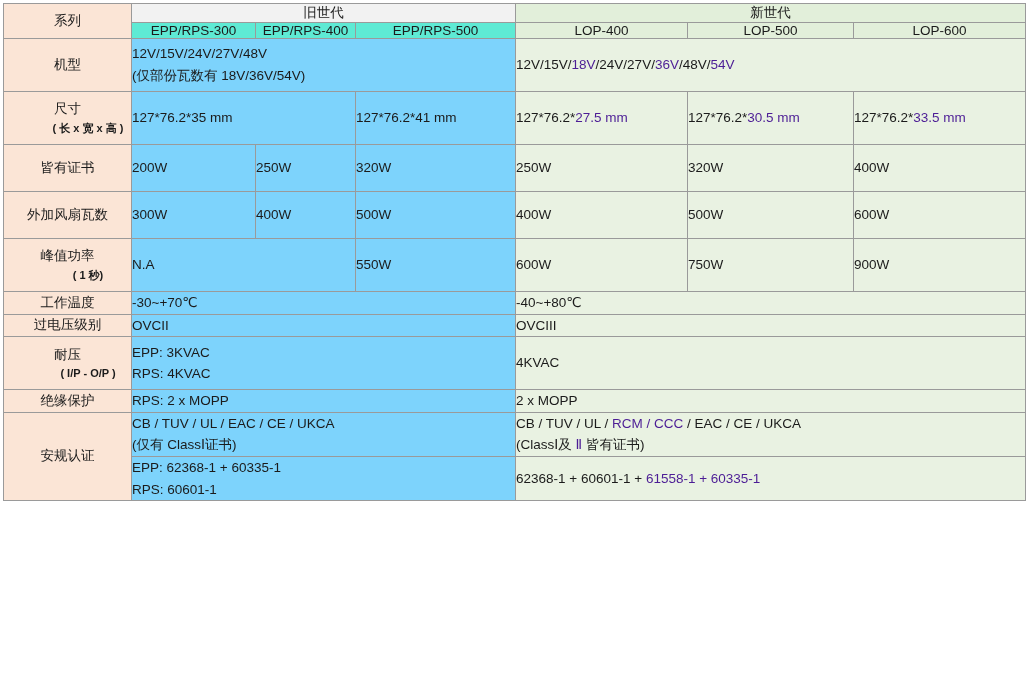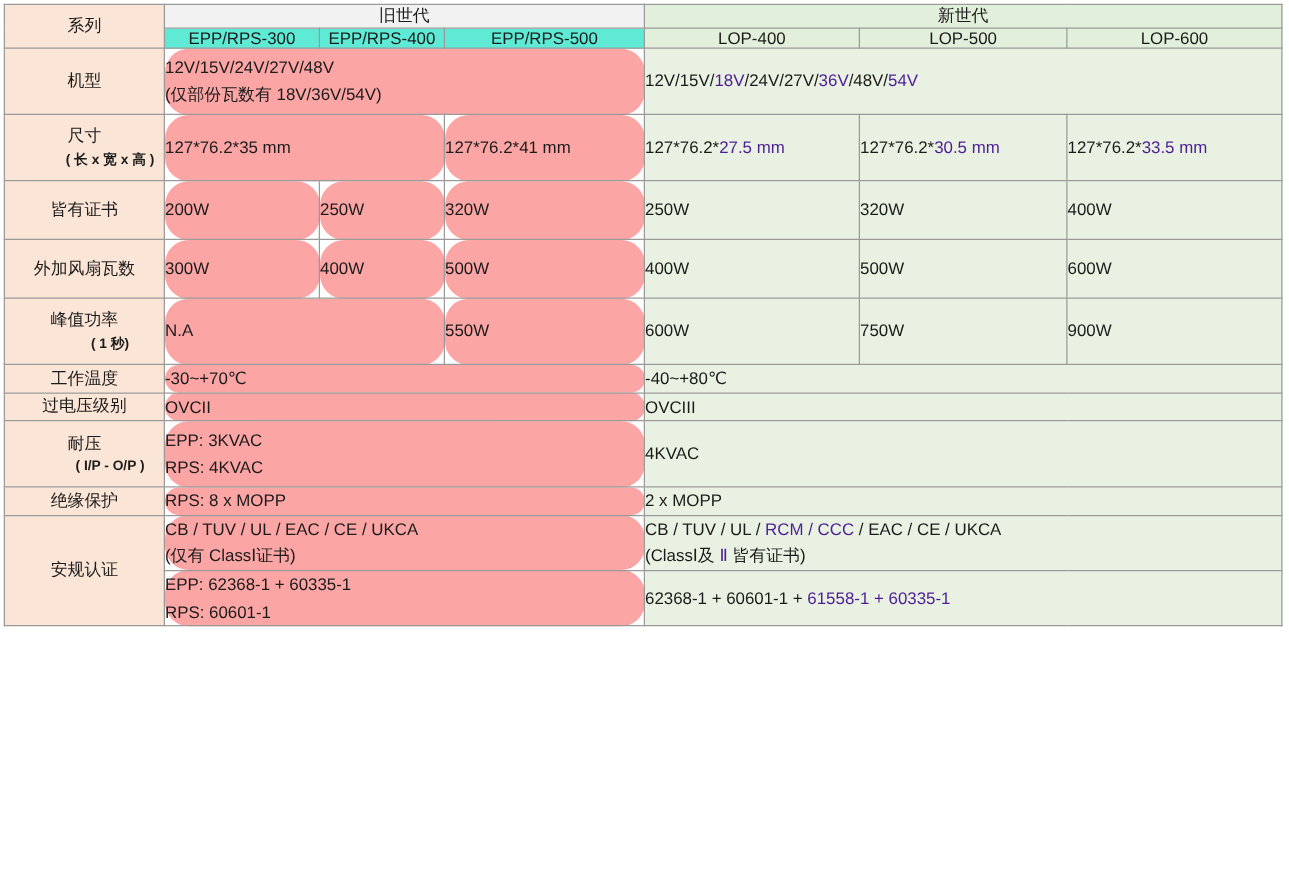--- a/index.html
+++ b/index.html
@@ -58,24 +58,23 @@
     padding:8px 4px;
     font-size:13.5px;
   }
   .model-new{
     background:#e2efda;
     text-align:center;
     padding:8px 4px;
     font-size:13.5px;
   }
   .cell-old{
-    background:#fca5a5;
+    background:#7dd3fc;
     padding:8px 8px;
     line-height:1.6;
-    border-radius:19px;
   }
   .cell-new{
     background:#e9f2e2;
     padding:8px 8px;
     line-height:1.6;
     color:#1f4fd8;
   }
   .cell-new.plain{color:#1b1b1b;}
   .hl{color:#4c1d95;}
   .tall{height:46px;}
@@ -194,21 +193,21 @@
         </td>
         <td class="cell-old" colspan="3">
           <div>EPP: 3KVAC</div>
           <div>RPS: 4KVAC</div>
         </td>
         <td class="cell-new" colspan="3">4KVAC</td>
       </tr>
 
       <tr>
         <td class="rowhead">绝缘保护</td>
-        <td class="cell-old" colspan="3">RPS: 8 x MOPP</td>
+        <td class="cell-old" colspan="3">RPS: 2 x MOPP</td>
         <td class="cell-new" colspan="3">2 x MOPP</td>
       </tr>
 
       <tr>
         <td class="rowhead tall2" rowspan="2">安规认证</td>
         <td class="cell-old" colspan="3">
           <div>CB / TUV / UL / EAC / CE / UKCA</div>
           <div>(仅有 ClassⅠ证书)</div>
         </td>
         <td class="cell-new plain" colspan="3">

